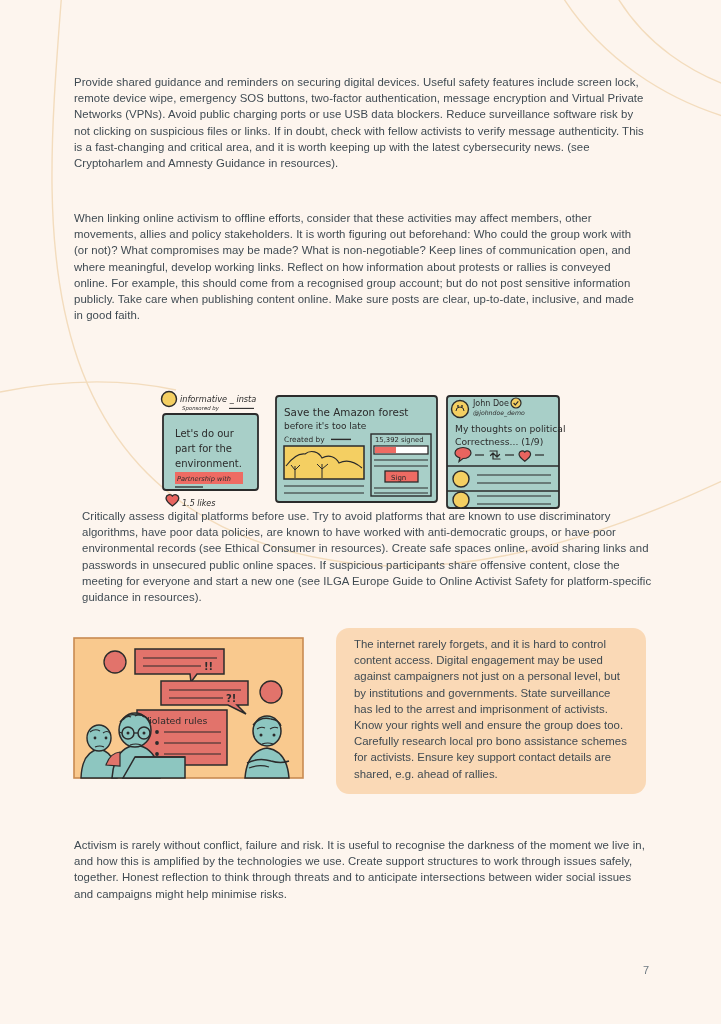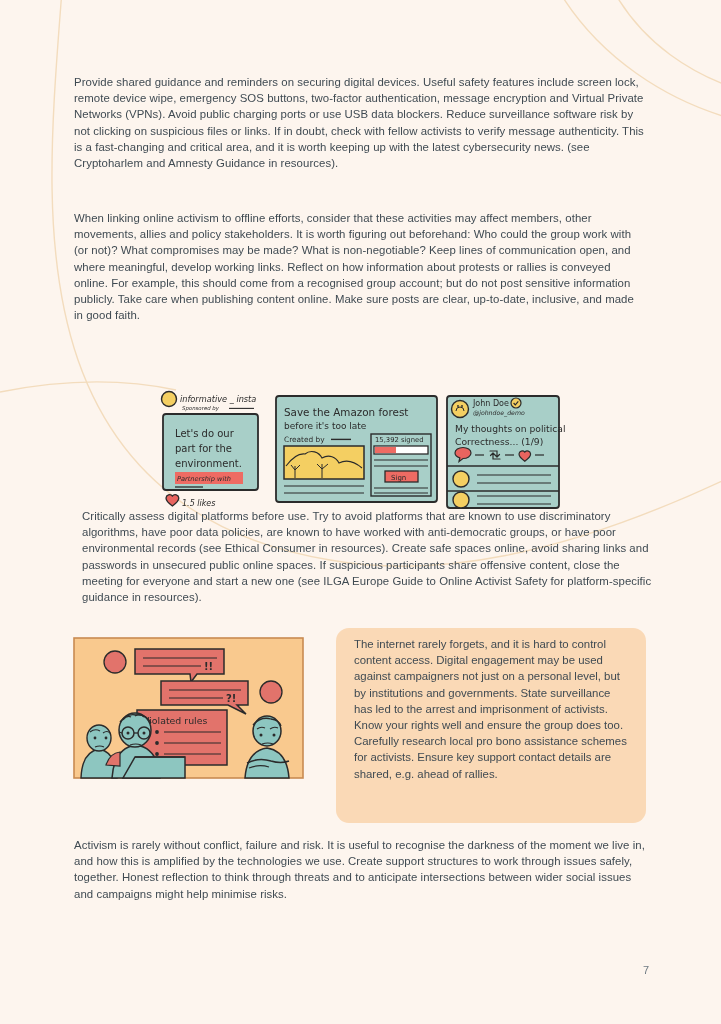--- a/index.html
+++ b/index.html
@@ -47,21 +47,21 @@
   #para-1 { left: 74px; top: 73px;  width: 576px; }
   #para-2 { left: 74px; top: 209px; width: 560px; }
   #para-3 { left: 74px; top: 507px; width: 580px; margin-left: 8px; }
   #para-4 { left: 74px; top: 812px; width: 576px; margin-top: 24px; }
 
   .callout {
     position: absolute;
     left: 336px;
     top: 627px;
     width: 310px;
-    height: 195px;
+    height: 166px;
     background: #fad9b6;
     border-radius: 13px;
     box-sizing: border-box;
     padding: 8px 16px 8px 18px;
     z-index: 3;
   }
   .callout p {
     margin: 0;
     font-size: 11.4px;
     line-height: 16.2px;

